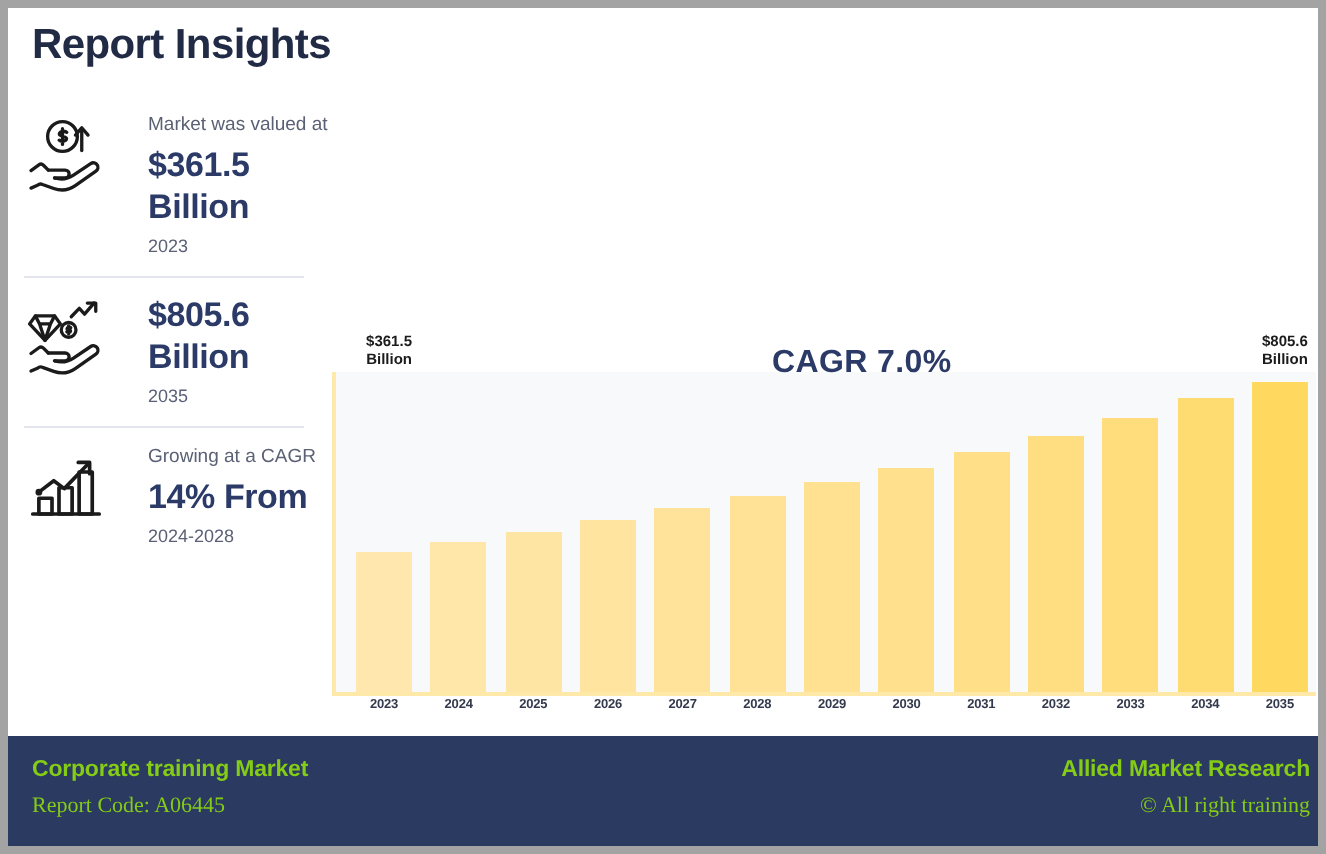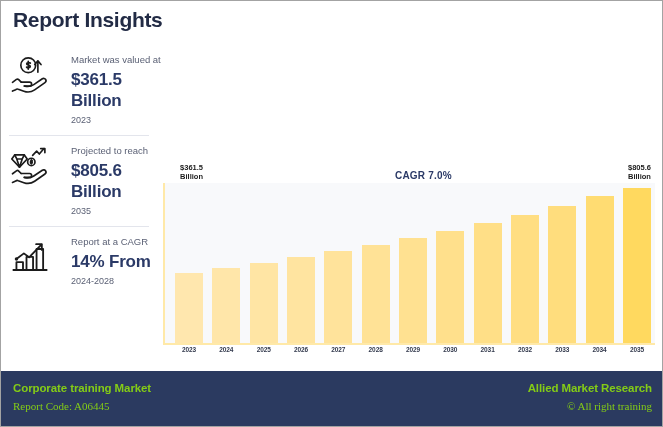--- a/index.html
+++ b/index.html
@@ -12,21 +12,21 @@
     font-family: "Liberation Sans", sans-serif;
     background: #ffffff;
     overflow: hidden;
   }
   #infographic {
     position: relative;
     width: 663px;
     height: 427px;
     background: #ffffff;
     box-sizing: border-box;
-    border: 1px solid #a3a3a3;
+    border: 4px solid #a3a3a3;
     overflow: hidden;
   }
 
   
   #page-title {
     position: absolute;
     left: 12px;
     top: 7px;
     font-size: 21px;
     font-weight: bold;
@@ -89,25 +89,24 @@
     height: 162px;
     background: #f8f9fb;
     border-left: 2px solid #ffe9a8;
     border-bottom: 2px solid #ffe9a8;
     box-sizing: border-box;
   }
   #cagr-label {
     position: absolute;
     left: 382px;
     top: 169px;
-    font-size: 10px;
+    font-size: 16px;
     font-weight: bold;
     color: #2b3a67;
     letter-spacing: 0.2px;
-    margin-left: 12px;
   }
   #bars-area {
     position: absolute;
     left: 166px;
     top: 182px;
     width: 488px;
     height: 160px;
     display: flex;
     align-items: flex-end;
     justify-content: space-between;
@@ -232,21 +231,20 @@
           <circle cx="25.5" cy="20.5" r="4.2"></circle>
           <path d="M25.5 18.2v4.6M26.7 19.3c-.4-.4-2-.5-2.1.5-.1.9 2.1.5 2 1.4-.1.9-1.7.8-2.1.4"></path>
           <path d="M27 13l4.6-4.8 3 3.3 5.4-6.3"></path>
           <path d="M36.2 5.2h4.8v4.7"></path>
           <path d="M4 34l4.5-3.3c.8-.6 1.9-.5 2.6.2l2.8 2.8"></path>
           <path d="M13.9 33.7h9.6c1.3 0 2.3 1 2.3 2.2 0 1.3-1 2.3-2.3 2.3h-6.1"></path>
           <path d="M17.6 38.2c3.6 1.1 7.6.5 10.7-1.6l9.8-6.6c1.3-.9 3-.5 3.8.8.7 1.2.4 2.7-.8 3.5l-11.8 8.3c-3.6 2.5-8.2 3.1-12.3 1.6l-6.4-2.3c-1-.4-2.1-.2-2.9.5L4 44"></path>
         </svg>
       </div>
       <div class="stat-text">
-        <div class="stat-caption">Projected to reach</div>
         <div class="stat-value">$805.6</div>
         <div class="stat-value">Billion</div>
         <div class="stat-period">2035</div>
       </div>
     </div>
 
     <div class="stat-divider"></div>
 
     <div class="stat-block">
       <div class="stat-icon">
@@ -254,21 +252,21 @@
           <path d="M5 40h38"></path>
           <rect x="8.5" y="31" width="7.5" height="9"></rect>
           <rect x="20" y="25" width="7.5" height="15"></rect>
           <rect x="31.5" y="16" width="7.5" height="24"></rect>
           <path d="M8.5 27.5l8.5-6.5 6 4.5 14-14.5"></path>
           <path d="M31 10.5h6.5V17"></path>
           <circle cx="8.5" cy="27.5" r="0.9" fill="#1b1b1b"></circle>
         </svg>
       </div>
       <div class="stat-text">
-        <div class="stat-caption">Report at a CAGR</div>
+        <div class="stat-caption">Growing at a CAGR</div>
         <div class="stat-value">14% From</div>
         <div class="stat-period">2024-2028</div>
       </div>
     </div>
   </div>
 
   <div id="chart-panel"></div>
   <div id="cagr-label">CAGR 7.0%</div>
   <div id="bars-area">
       <div class="bar-wrap">

